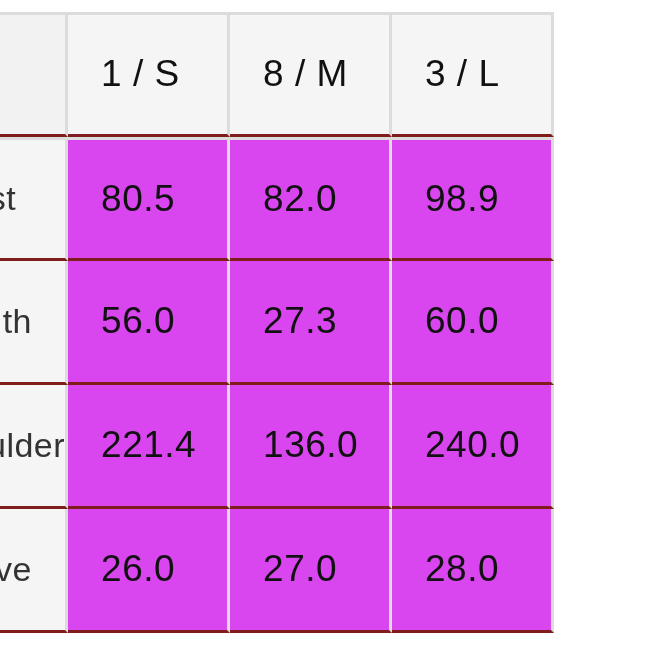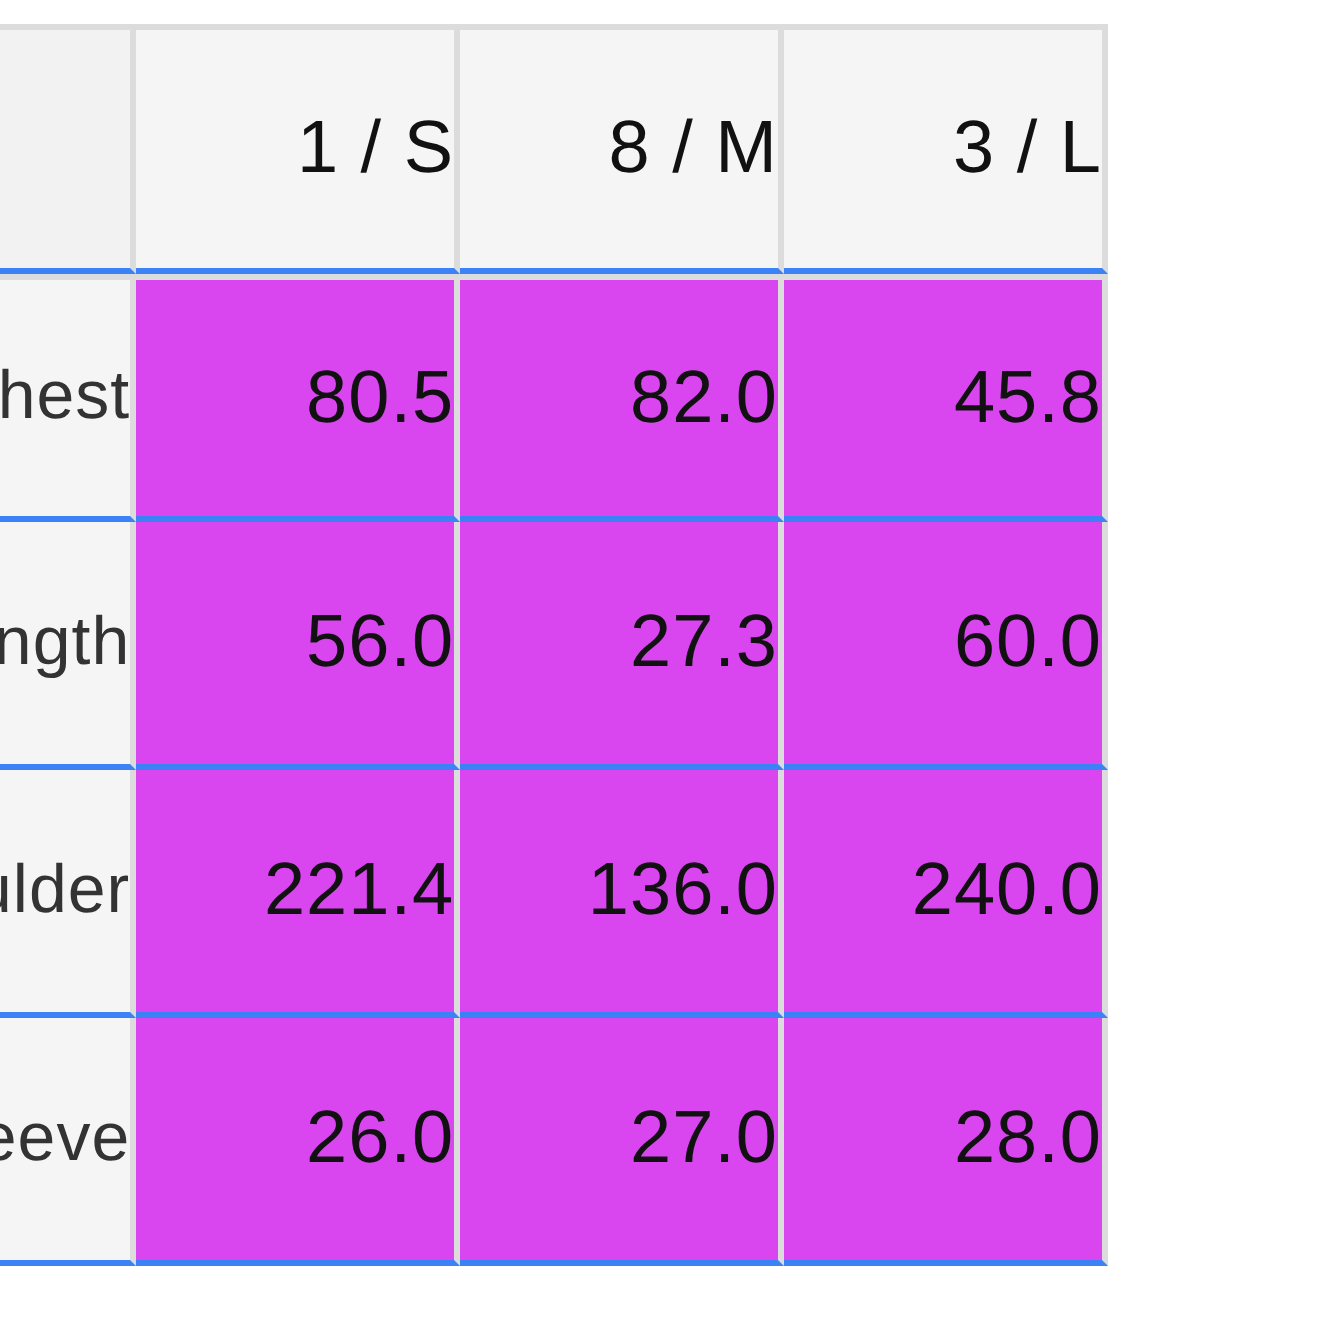--- a/index.html
+++ b/index.html
@@ -32,25 +32,25 @@
     border-collapse: separate;
     border-spacing: 0;
     table-layout: fixed;
     background: #ffffff;
   }
 
   #size-table td,
   #size-table th {
     box-sizing: border-box;
     border-top: 3px solid #dcdcdc;
-    border-bottom: 3px solid #3b82f6;
+    border-bottom: 3px solid #7f1d1d;
     border-right: 3px solid #dcdcdc;
     padding: 0 0 0 33px;
     vertical-align: middle;
-    text-align: right;
+    text-align: left;
     font-weight: 400;
     font-size: 37px;
     line-height: 1.1;
     letter-spacing: 0.5px;
     color: #111111;
     background: #ffffff;
     white-space: nowrap;
     overflow: hidden;
   }
 
@@ -111,21 +111,21 @@
         <th class="col-data">8 / M</th>
         <th class="col-data">3 / L</th>
       </tr>
     </thead>
     <tbody>
 
       <tr>
         <th class="col-label">Chest</th>
         <td>80.5</td>
         <td>82.0</td>
-        <td>45.8</td>
+        <td>98.9</td>
       </tr>
 
       <tr>
         <th class="col-label">Length</th>
         <td>56.0</td>
         <td>27.3</td>
         <td>60.0</td>
       </tr>
 
       <tr>

